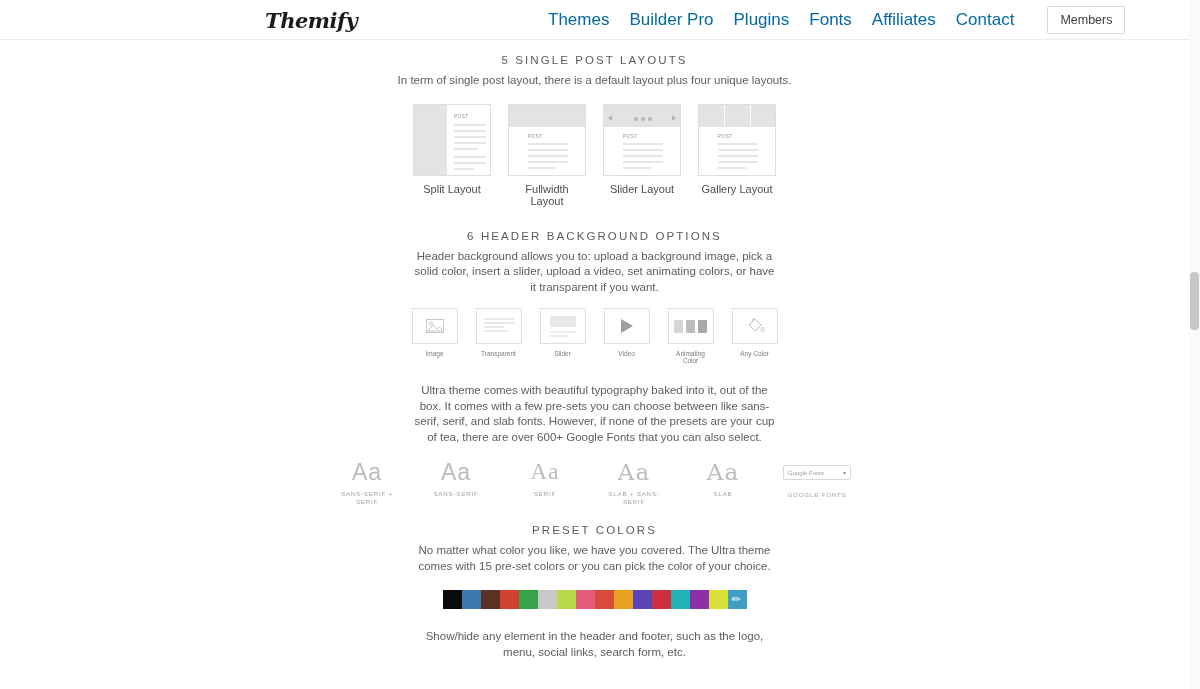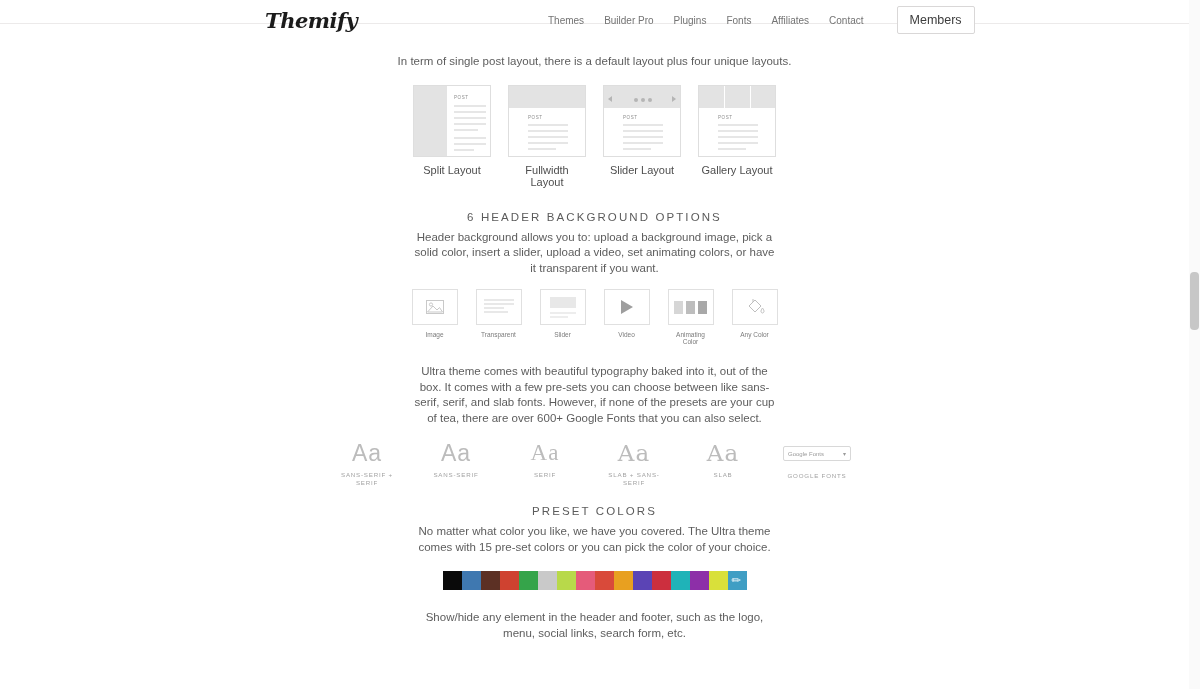--- a/index.html
+++ b/index.html
@@ -14,40 +14,40 @@
   .page {
     position: relative;
     width: 1200px; height: 689px;
     background: #ffffff;
     overflow: hidden;
   }
 
   
   .site-header {
     position: absolute; top: 0; left: 0;
-    width: 1189px; height: 24px;
+    width: 1189px; height: 40px;
     background: #ffffff;
     border-bottom: 1px solid #eceaea;
     display: flex; align-items: center;
     z-index: 20;
   }
   .logo {
     position: absolute; left: 265px; top: 8px;
     font-family: "DejaVu Serif", serif;
     font-style: italic; font-weight: bold;
     font-size: 21px; color: #1b1b1b;
     letter-spacing: -0.5px;
   }
   .nav {
     position: absolute; left: 548px; top: 0;
     height: 40px;
     display: flex; align-items: center; gap: 20px;
   }
   .nav a {
-    font-size: 10px; color: #737373;
+    font-size: 17px; color: #0369a1;
     text-decoration: none; white-space: nowrap;
   }
   .members-btn {
     margin-left: 13px;
     border: 1px solid #d9d7d7;
     border-radius: 2px;
     padding: 6px 12px;
     font-size: 12.5px;
     color: #3d3d3d;
     background: #fff;
@@ -203,20 +203,21 @@
       <a href="#">Contact</a>
       <span class="members-btn">Members</span>
     </div>
   </div>
 
   <div class="content">
 
     <div class="clip-top"></div>
 
     <div class="section" style="margin-top: 14px;">
+      <h2 class="sec-title">5 SINGLE POST LAYOUTS</h2>
       <p class="sec-desc" style="width:400px;">In term of single post layout, there is a default layout plus four unique layouts.</p>
 
       <div class="layouts">
 
         <div class="layout-item">
           <div class="layout-box">
             <div class="sp-left"></div>
             <div class="lbl" style="left:40px; top:9px;">POST</div>
             <div class="ln" style="left:40px; top:19px; width:32px;"></div>
             <div class="ln" style="left:40px; top:25px; width:32px;"></div>

